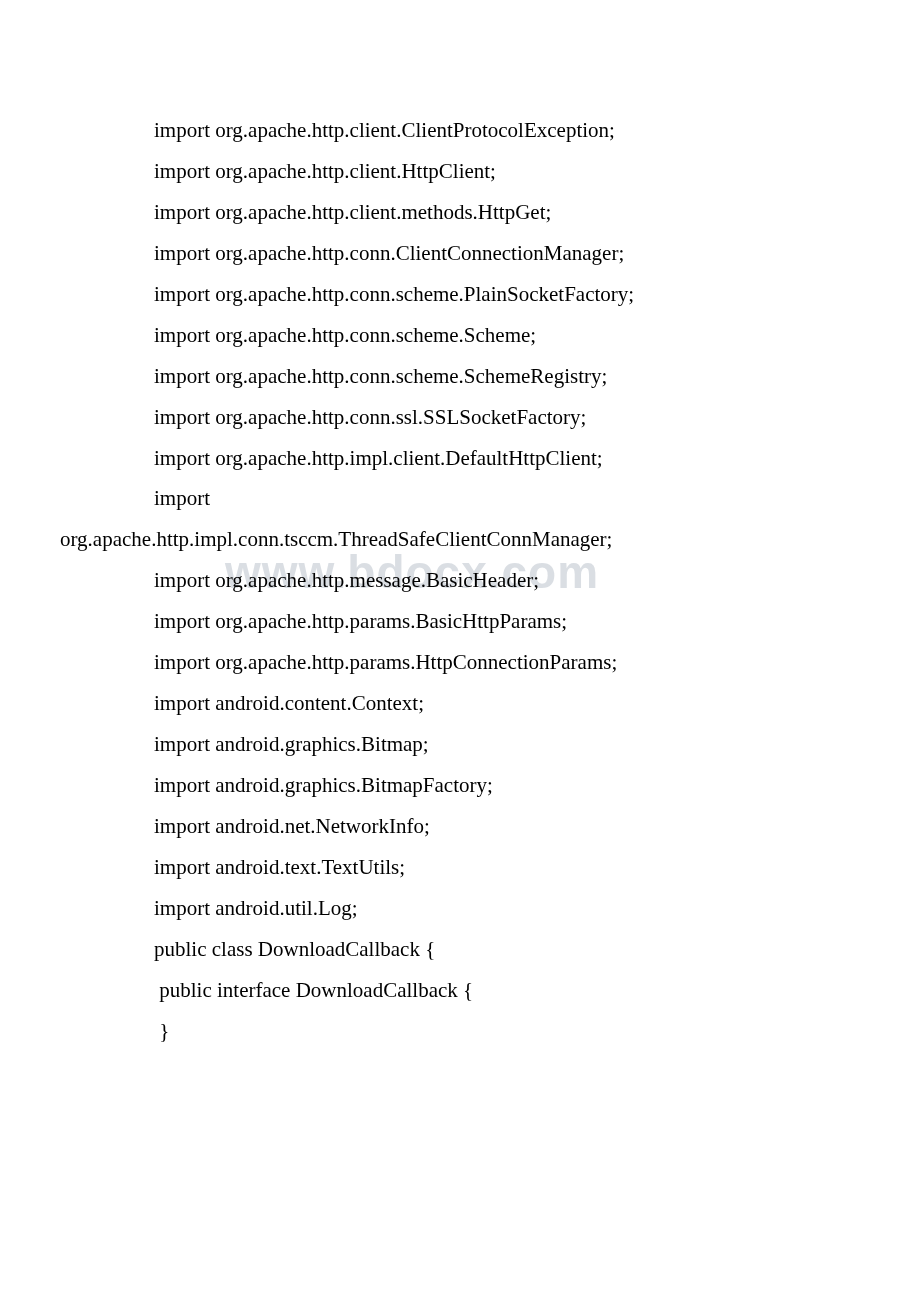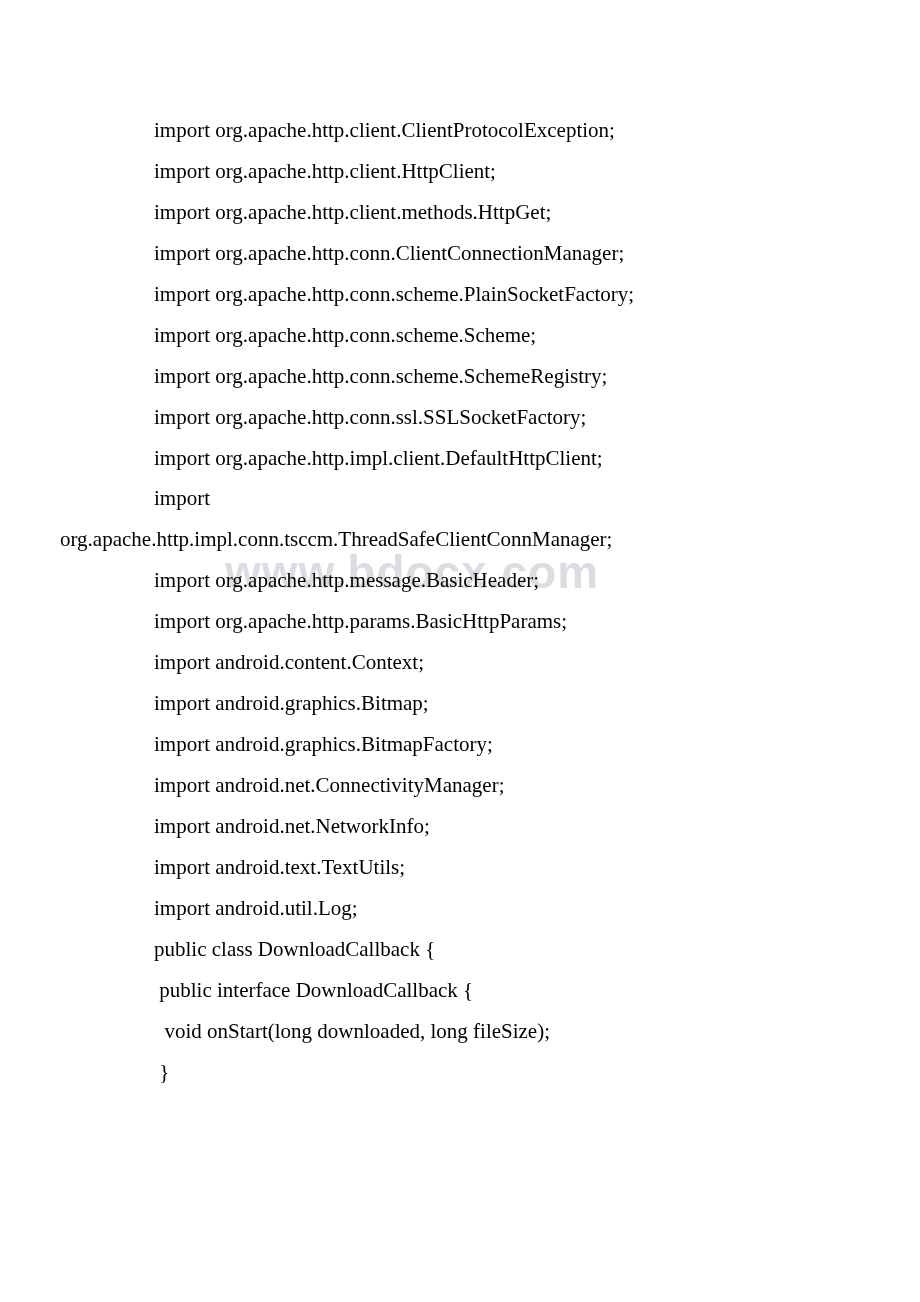--- a/index.html
+++ b/index.html
@@ -56,25 +56,24 @@
       <div class="code-line">import org.apache.http.conn.ClientConnectionManager;</div>
       <div class="code-line">import org.apache.http.conn.scheme.PlainSocketFactory;</div>
       <div class="code-line">import org.apache.http.conn.scheme.Scheme;</div>
       <div class="code-line">import org.apache.http.conn.scheme.SchemeRegistry;</div>
       <div class="code-line">import org.apache.http.conn.ssl.SSLSocketFactory;</div>
       <div class="code-line">import org.apache.http.impl.client.DefaultHttpClient;</div>
       <div class="code-line">import</div>
       <div class="code-line no-indent">org.apache.http.impl.conn.tsccm.ThreadSafeClientConnManager;</div>
       <div class="code-line">import org.apache.http.message.BasicHeader;</div>
       <div class="code-line">import org.apache.http.params.BasicHttpParams;</div>
+      <div class="code-line">import org.apache.http.params.HttpConnectionParams;</div>
       <div class="code-line">import android.content.Context;</div>
       <div class="code-line">import android.graphics.Bitmap;</div>
       <div class="code-line">import android.graphics.BitmapFactory;</div>
-      <div class="code-line">import android.net.ConnectivityManager;</div>
       <div class="code-line">import android.net.NetworkInfo;</div>
       <div class="code-line">import android.text.TextUtils;</div>
       <div class="code-line">import android.util.Log;</div>
       <div class="code-line">public class DownloadCallback {</div>
       <div class="code-line"> public interface DownloadCallback {</div>
-      <div class="code-line">  void onStart(long downloaded, long fileSize);</div>
       <div class="code-line"> }</div>
     </div>
 </div>
 
 </body></html>

